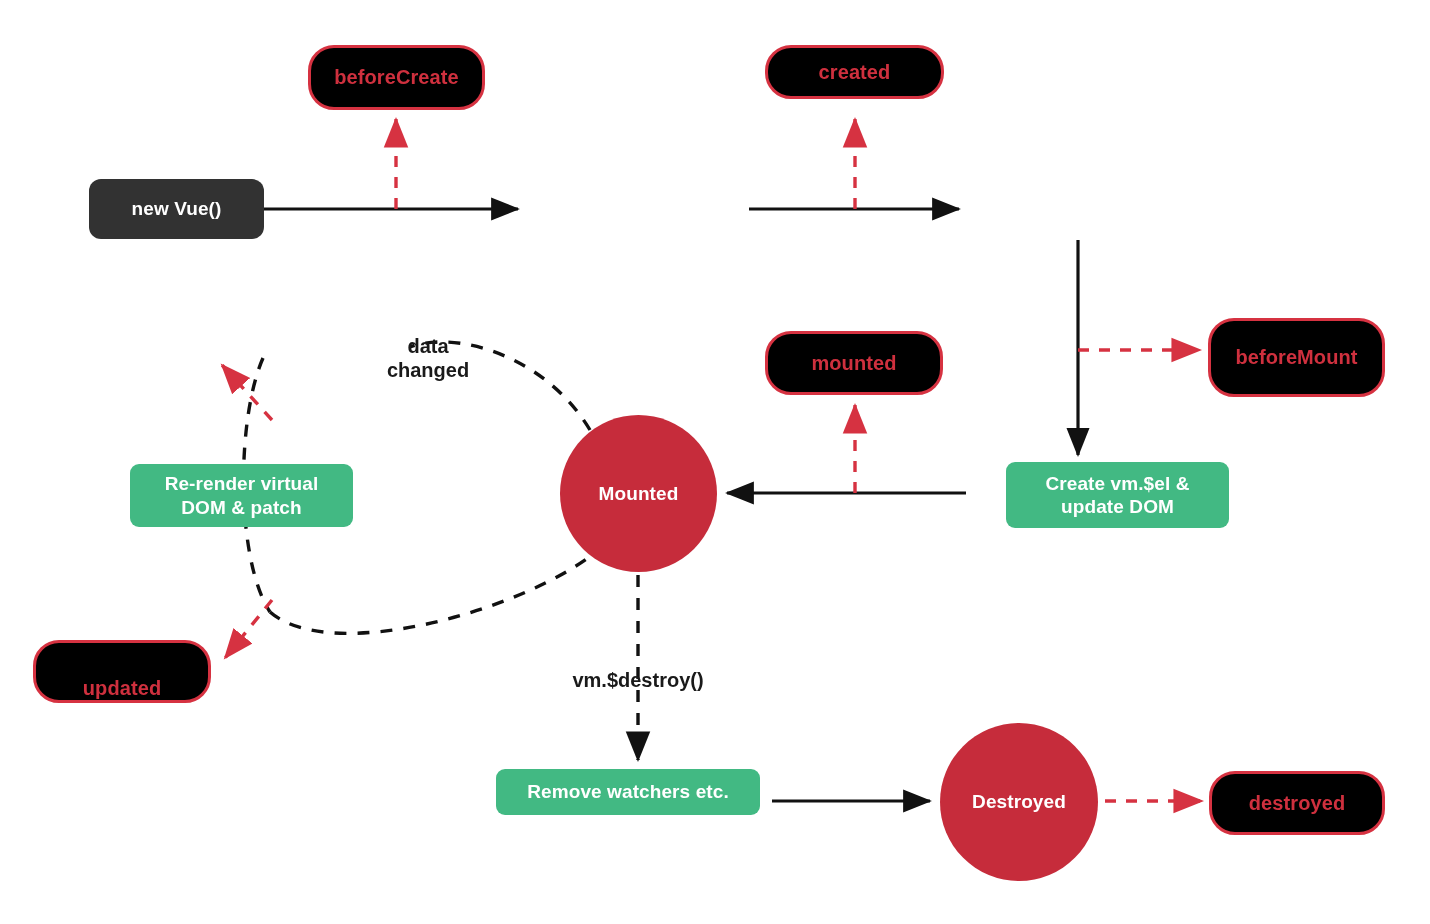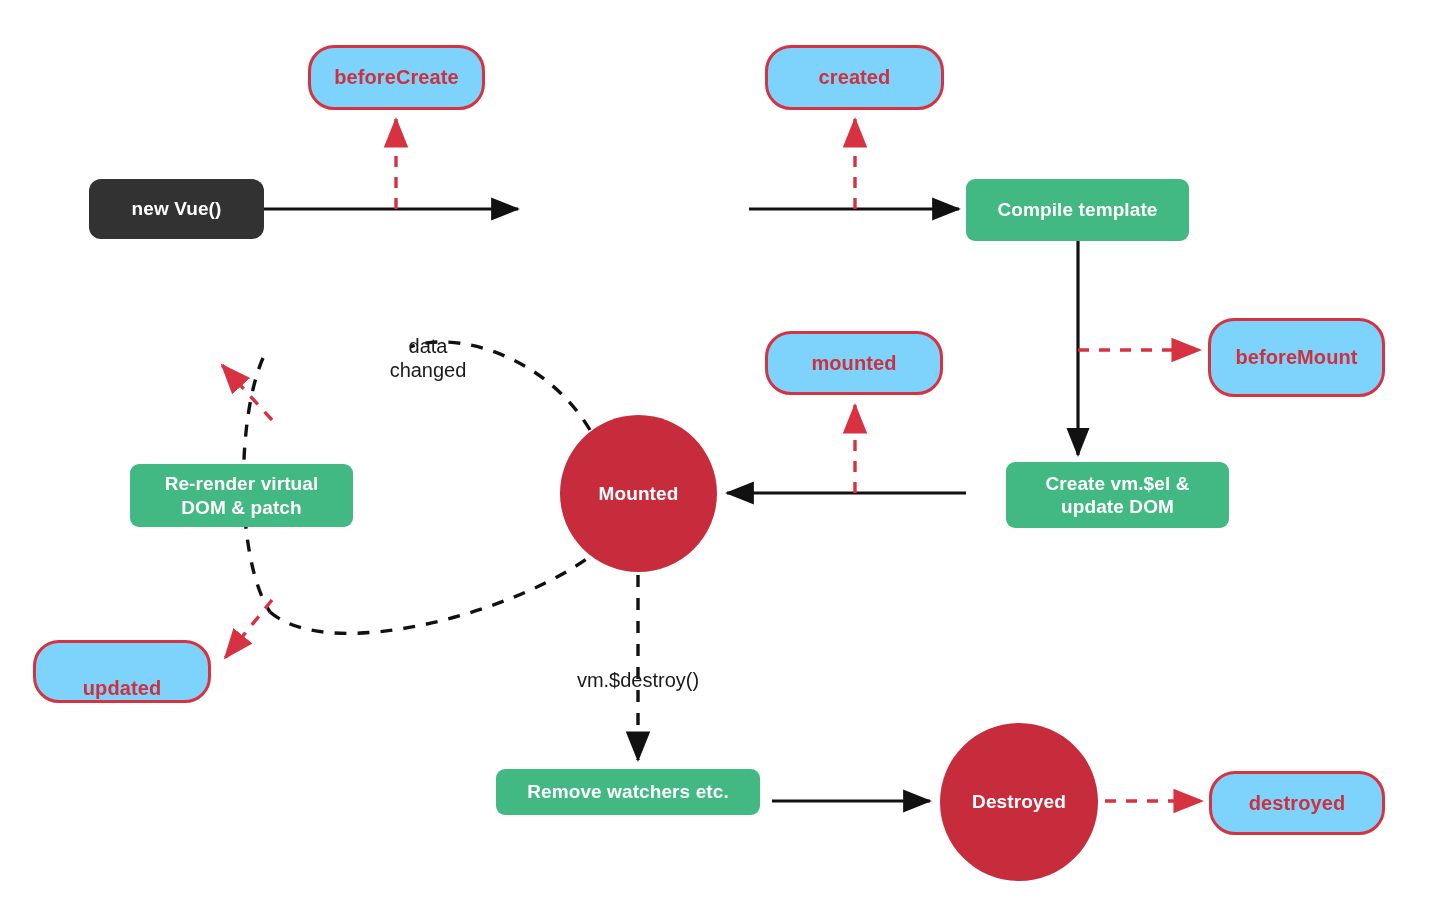--- a/index.html
+++ b/index.html
@@ -48,21 +48,21 @@
   .node-green {
     background: #42b983;
     color: #ffffff;
     border-radius: 9px;
     font-size: 19px;
     font-weight: bold;
     letter-spacing: 0.1px;
   }
   
   .node-hook {
-    background: #7dd3fc;
+    background: #000000;
     color: #cf303e;
     border: 3.5px solid #d63241;
     border-radius: 26px;
     font-size: 20px;
     font-weight: bold;
     letter-spacing: 0.1px;
   }
   
   .node-state {
     background: #c62c3b;
@@ -70,21 +70,21 @@
     border-radius: 50%;
     font-size: 19px;
     font-weight: bold;
     letter-spacing: 0.1px;
   }
   
   .edge-label {
     position: absolute;
     color: #1a1a1a;
     font-size: 20px;
-    font-weight: normal;
+    font-weight: bold;
     text-align: center;
     line-height: 1.2;
     white-space: pre-line;
   }
 </style>
 </head>
 <body>
 
 <div id="stage">
 
@@ -122,23 +122,20 @@
       <line x1="272" y1="600" x2="225" y2="658" marker-end="url(#arrow-red)"></line>
       <line x1="1105" y1="801" x2="1202" y2="801" marker-end="url(#arrow-red)"></line>
     </g>
   </svg>
 
   <div class="node node-dark" style="left:89px; top:179px; width:175px; height:60px;">
     <span>new Vue()</span>
   </div>
 
 
-  <div class="node node-green" style="left:966px; top:179px; width:223px; height:62px;">
-    <span>Compile template</span>
-  </div>
 
   <div class="node node-green" style="left:966px; top:462px; width:223px; height:66px; white-space:pre-line;margin-left:40px;">
     <span>Create vm.$el &amp;
 update DOM</span>
   </div>
 
   <div class="node node-green" style="left:130px; top:464px; width:223px; height:63px; white-space:pre-line;justify-content:center;">
     <span>Re-render virtual
 DOM &amp; patch</span>
   </div>
@@ -152,21 +149,21 @@
   </div>
 
   <div class="node node-state" style="left:940px; top:723px; width:158px; height:158px;">
     <span>Destroyed</span>
   </div>
 
   <div class="node node-hook" style="left:308px; top:45px; width:177px; height:65px;">
     <span>beforeCreate</span>
   </div>
 
-  <div class="node node-hook" style="left:765px; top:45px; width:179px; height:65px;">
+  <div class="node node-hook" style="left:765px; top:45px; width:179px; height:54px;">
     <span>created</span>
   </div>
 
   <div class="node node-hook" style="left:1208px; top:318px; width:177px; height:79px;">
     <span>beforeMount</span>
   </div>
 
   <div class="node node-hook" style="left:765px; top:331px; width:178px; height:64px;">
     <span>mounted</span>
   </div>

